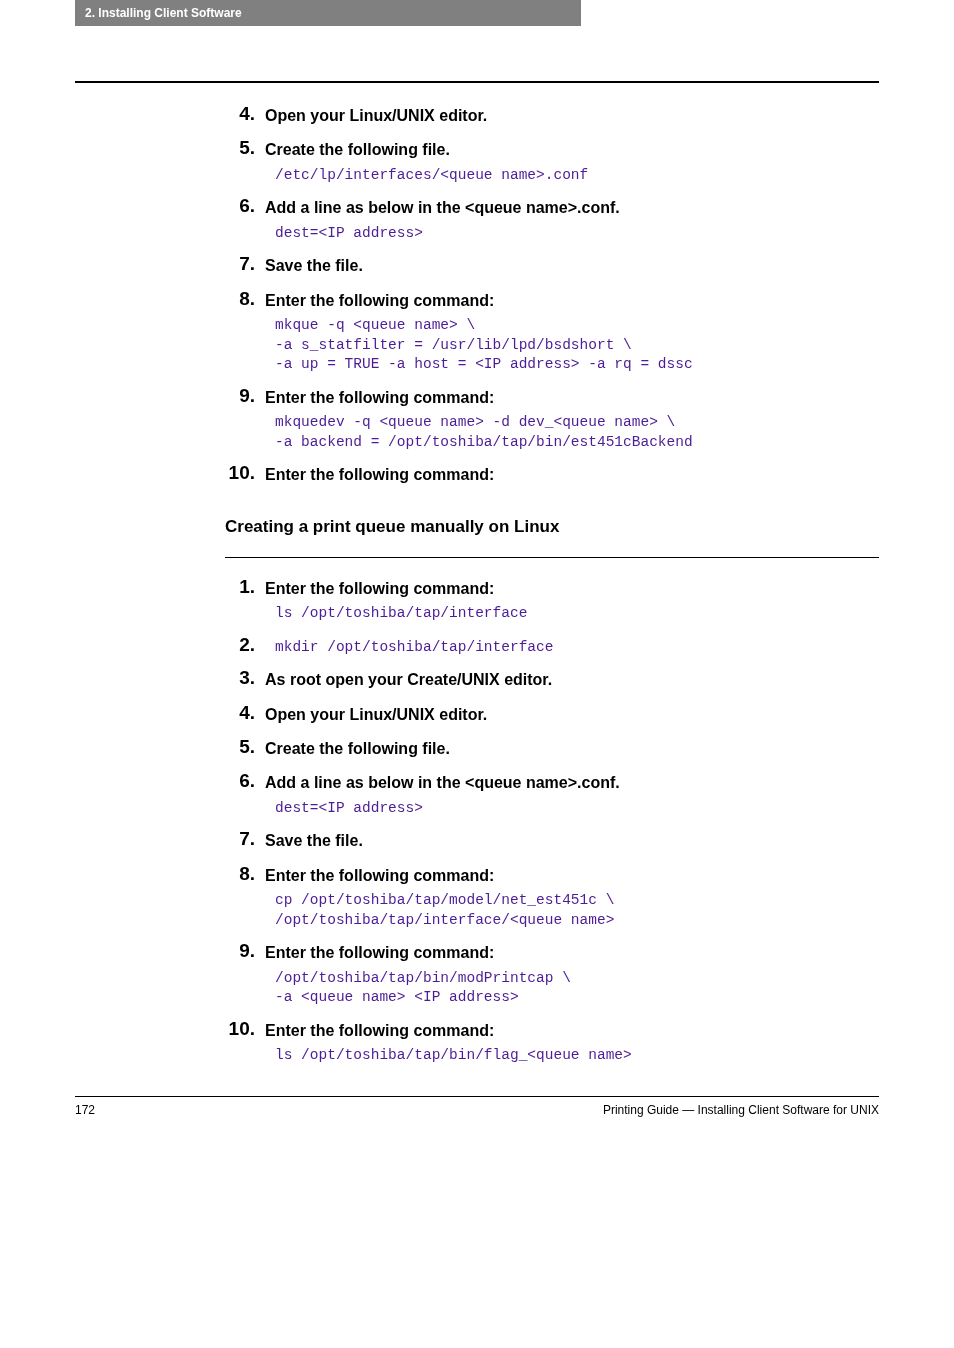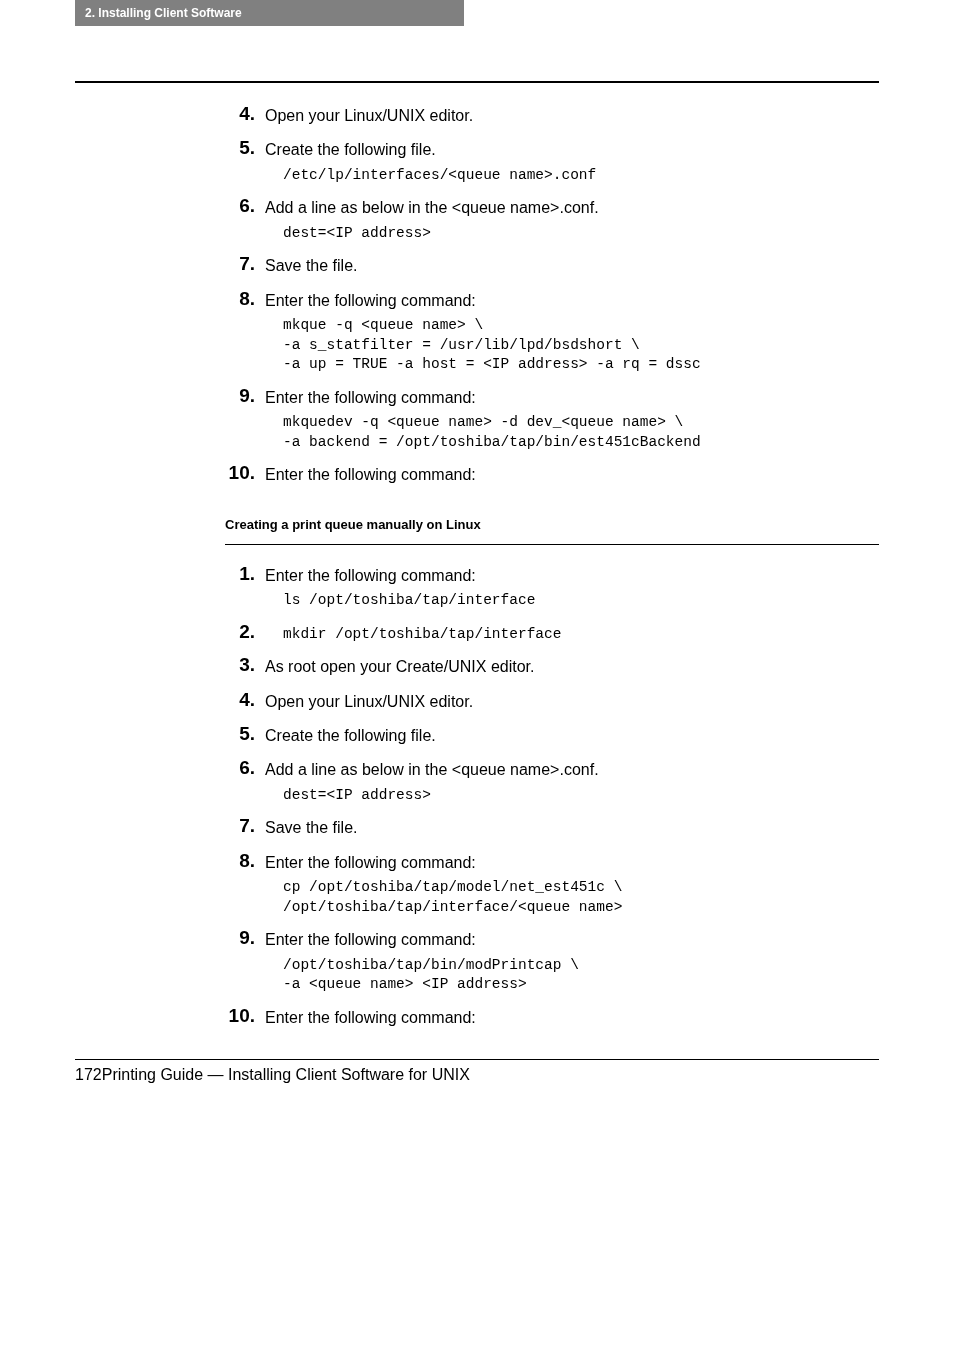--- a/index.html
+++ b/index.html
@@ -9,21 +9,21 @@
     width: 954px;
     margin: 0 auto;
     color: #000;
   }
   .header-tab {
     background: #808080;
     color: #fff;
     font-size: 12px;
     font-weight: bold;
     padding: 6px 10px;
-    width: 389px;
+    width: 506px;
     margin-left: 75px;
   }
   .page {
     padding: 0 75px;
   }
   .top-rule {
     border: none;
     border-top: 2px solid #000;
     margin-top: 55px;
     margin-bottom: 20px;
@@ -40,51 +40,52 @@
     text-align: right;
     font-weight: bold;
     font-size: 19px;
     padding-right: 10px;
     flex-shrink: 0;
   }
   .step-body {
     flex: 1;
   }
   .step-title {
-    font-weight: normal;
+    font-weight: bold;
     font-size: 16px;
     line-height: 1.4;
     padding-top: 2px;
   }
   .step-code {
     font-family: "Courier New", Courier, monospace;
     font-size: 14.5px;
-    color: #000000;
+    color: #4c1d95;
     margin-top: 4px;
-    margin-left: 18px;
+    margin-left: 10px;
     white-space: pre;
     line-height: 1.35;
   }
   .section-heading {
     font-weight: bold;
-    font-size: 13px;
+    font-size: 17px;
     margin-left: 150px;
     margin-top: 30px;
     border-bottom: 1px solid #000;
-    padding-bottom: 12px;
+    padding-bottom: 20px;
     margin-bottom: 18px;
   }
   .bottom-rule {
     border: none;
     border-top: 1px solid #000;
     margin-top: 30px;
   }
   .footer {
     display: flex;
-    font-size: 16px;
+    justify-content: space-between;
+    font-size: 12px;
     padding: 6px 0 25px 0;
   }
 </style>
 </head>
 <body>
 
 <div class="header-tab">2. Installing Client Software</div>
 
 <div class="page">
   <hr class="top-rule">
@@ -201,20 +202,21 @@
         <div class="step-body">
           <div class="step-title">Enter the following command:</div>
           <div class="step-code">/opt/toshiba/tap/bin/modPrintcap \
 -a &lt;queue name&gt; &lt;IP address&gt;</div>
         </div>
       </div>
       <div class="step">
         <div class="step-num">10.</div>
         <div class="step-body">
           <div class="step-title">Enter the following command:</div>
+          <div class="step-code">ls /opt/toshiba/tap/bin/flag_&lt;queue name&gt;</div>
         </div>
       </div>
     </div>
 
   <hr class="bottom-rule">
   <div class="footer">
     <span>172</span>
     <span>Printing Guide — Installing Client Software for UNIX</span>
   </div>
 </div>

